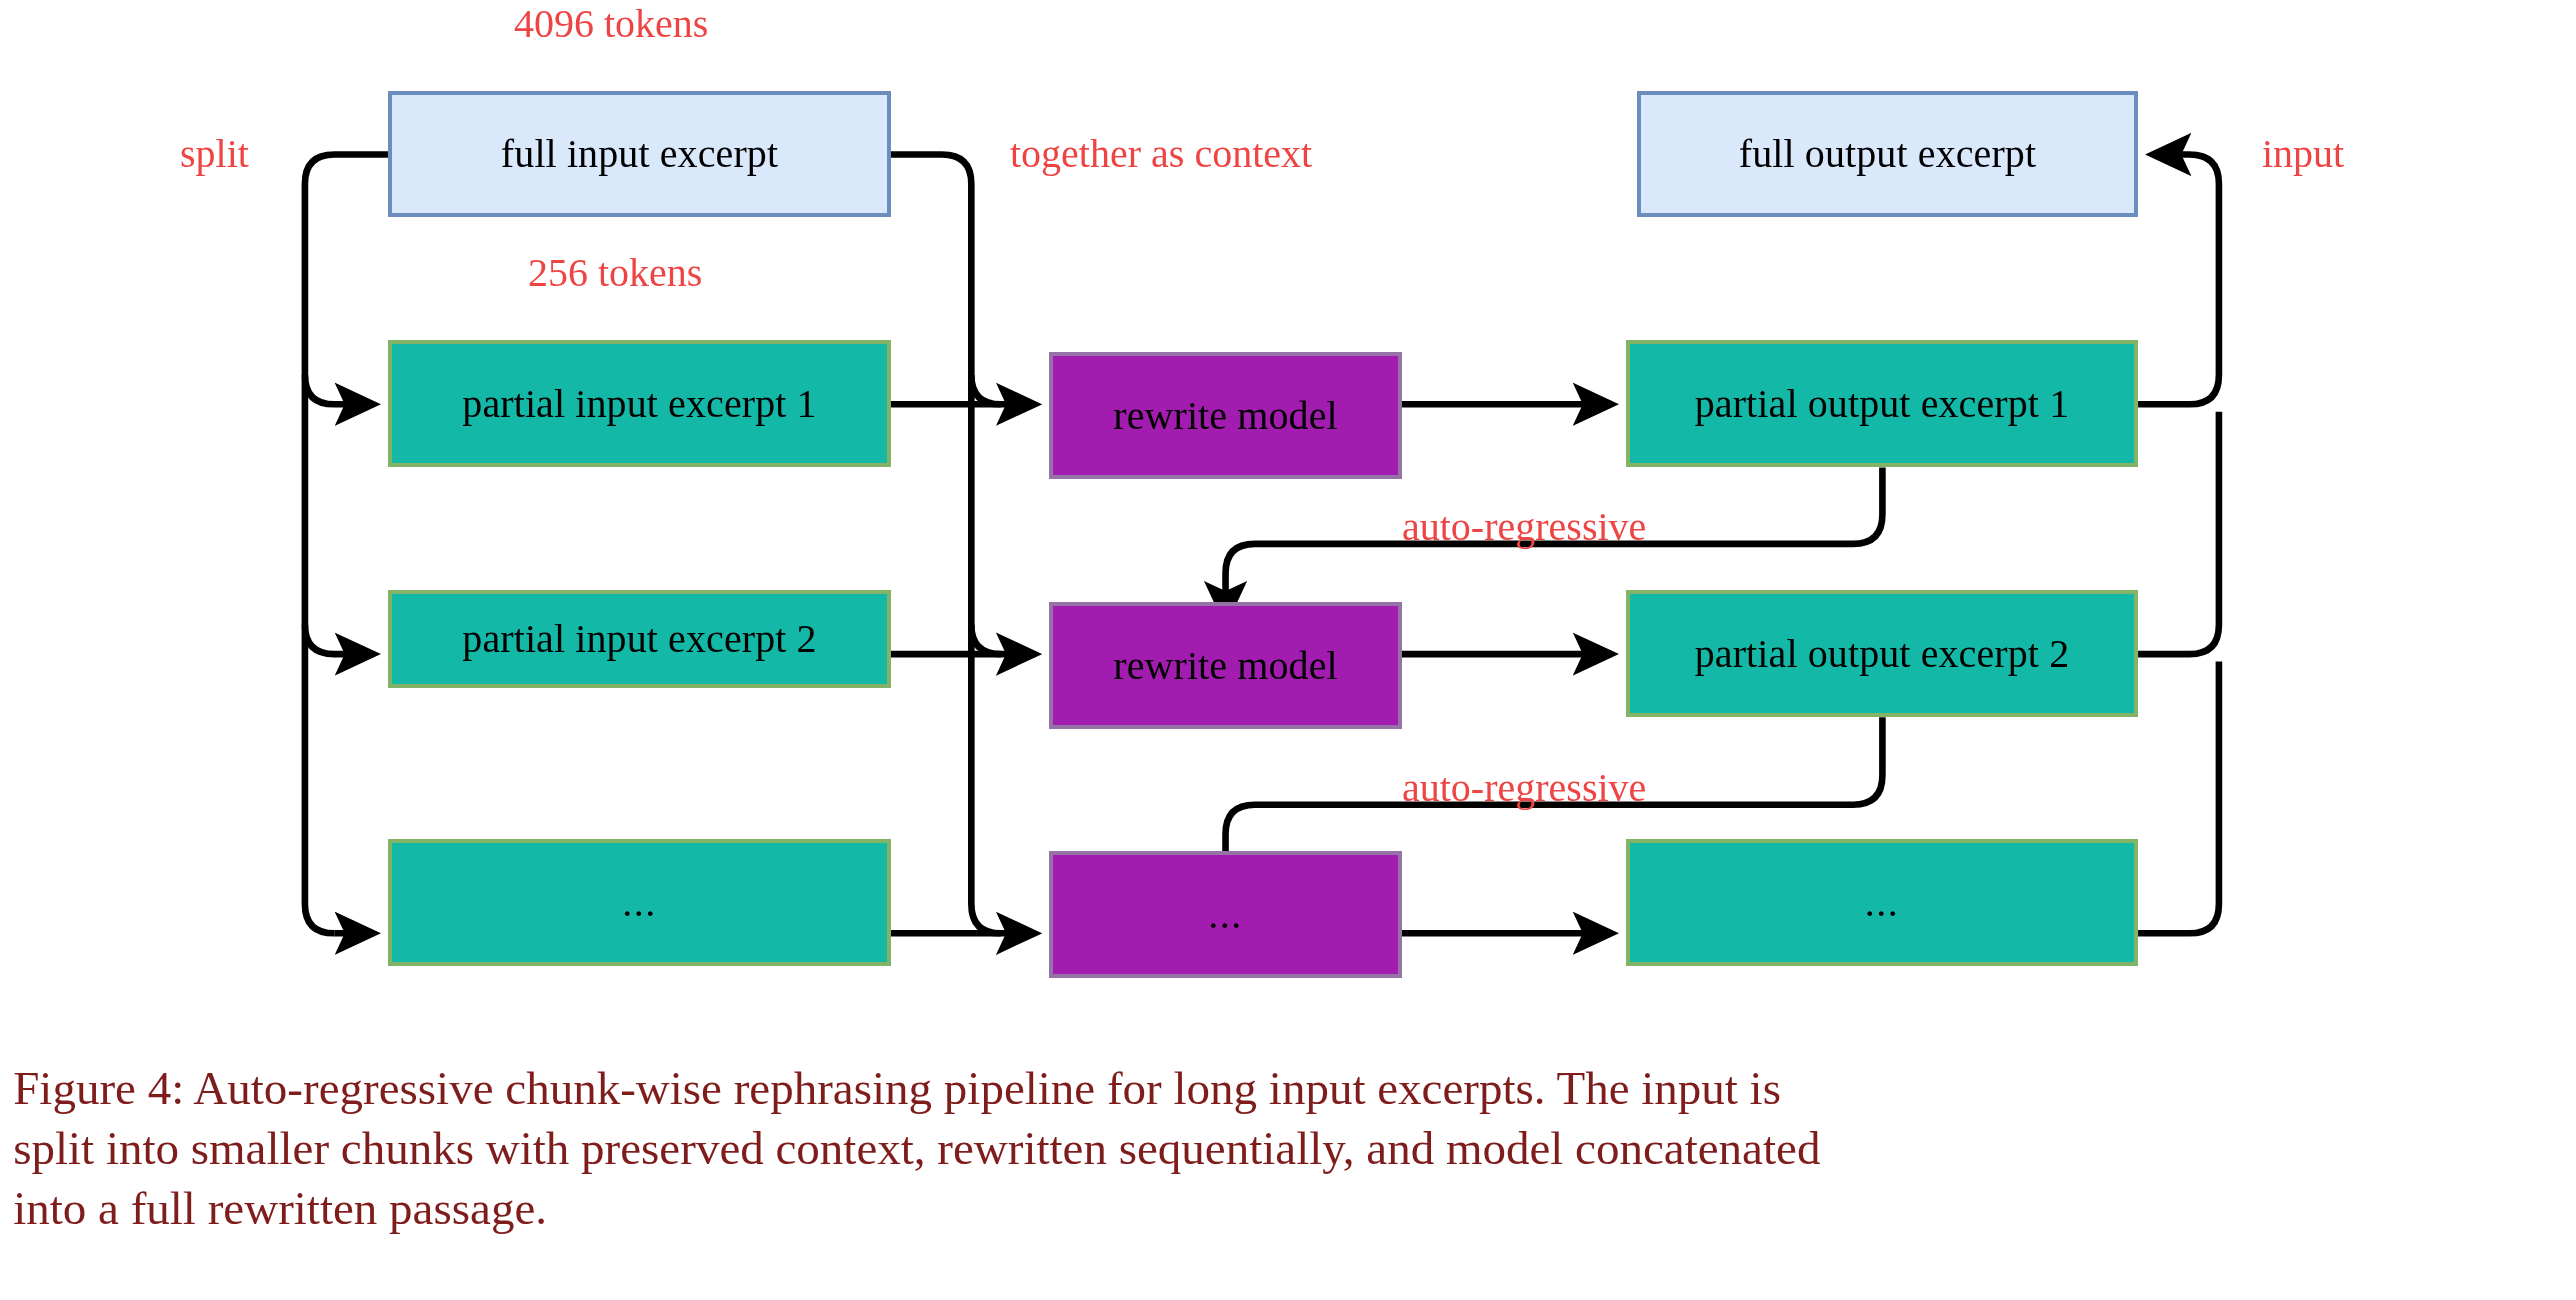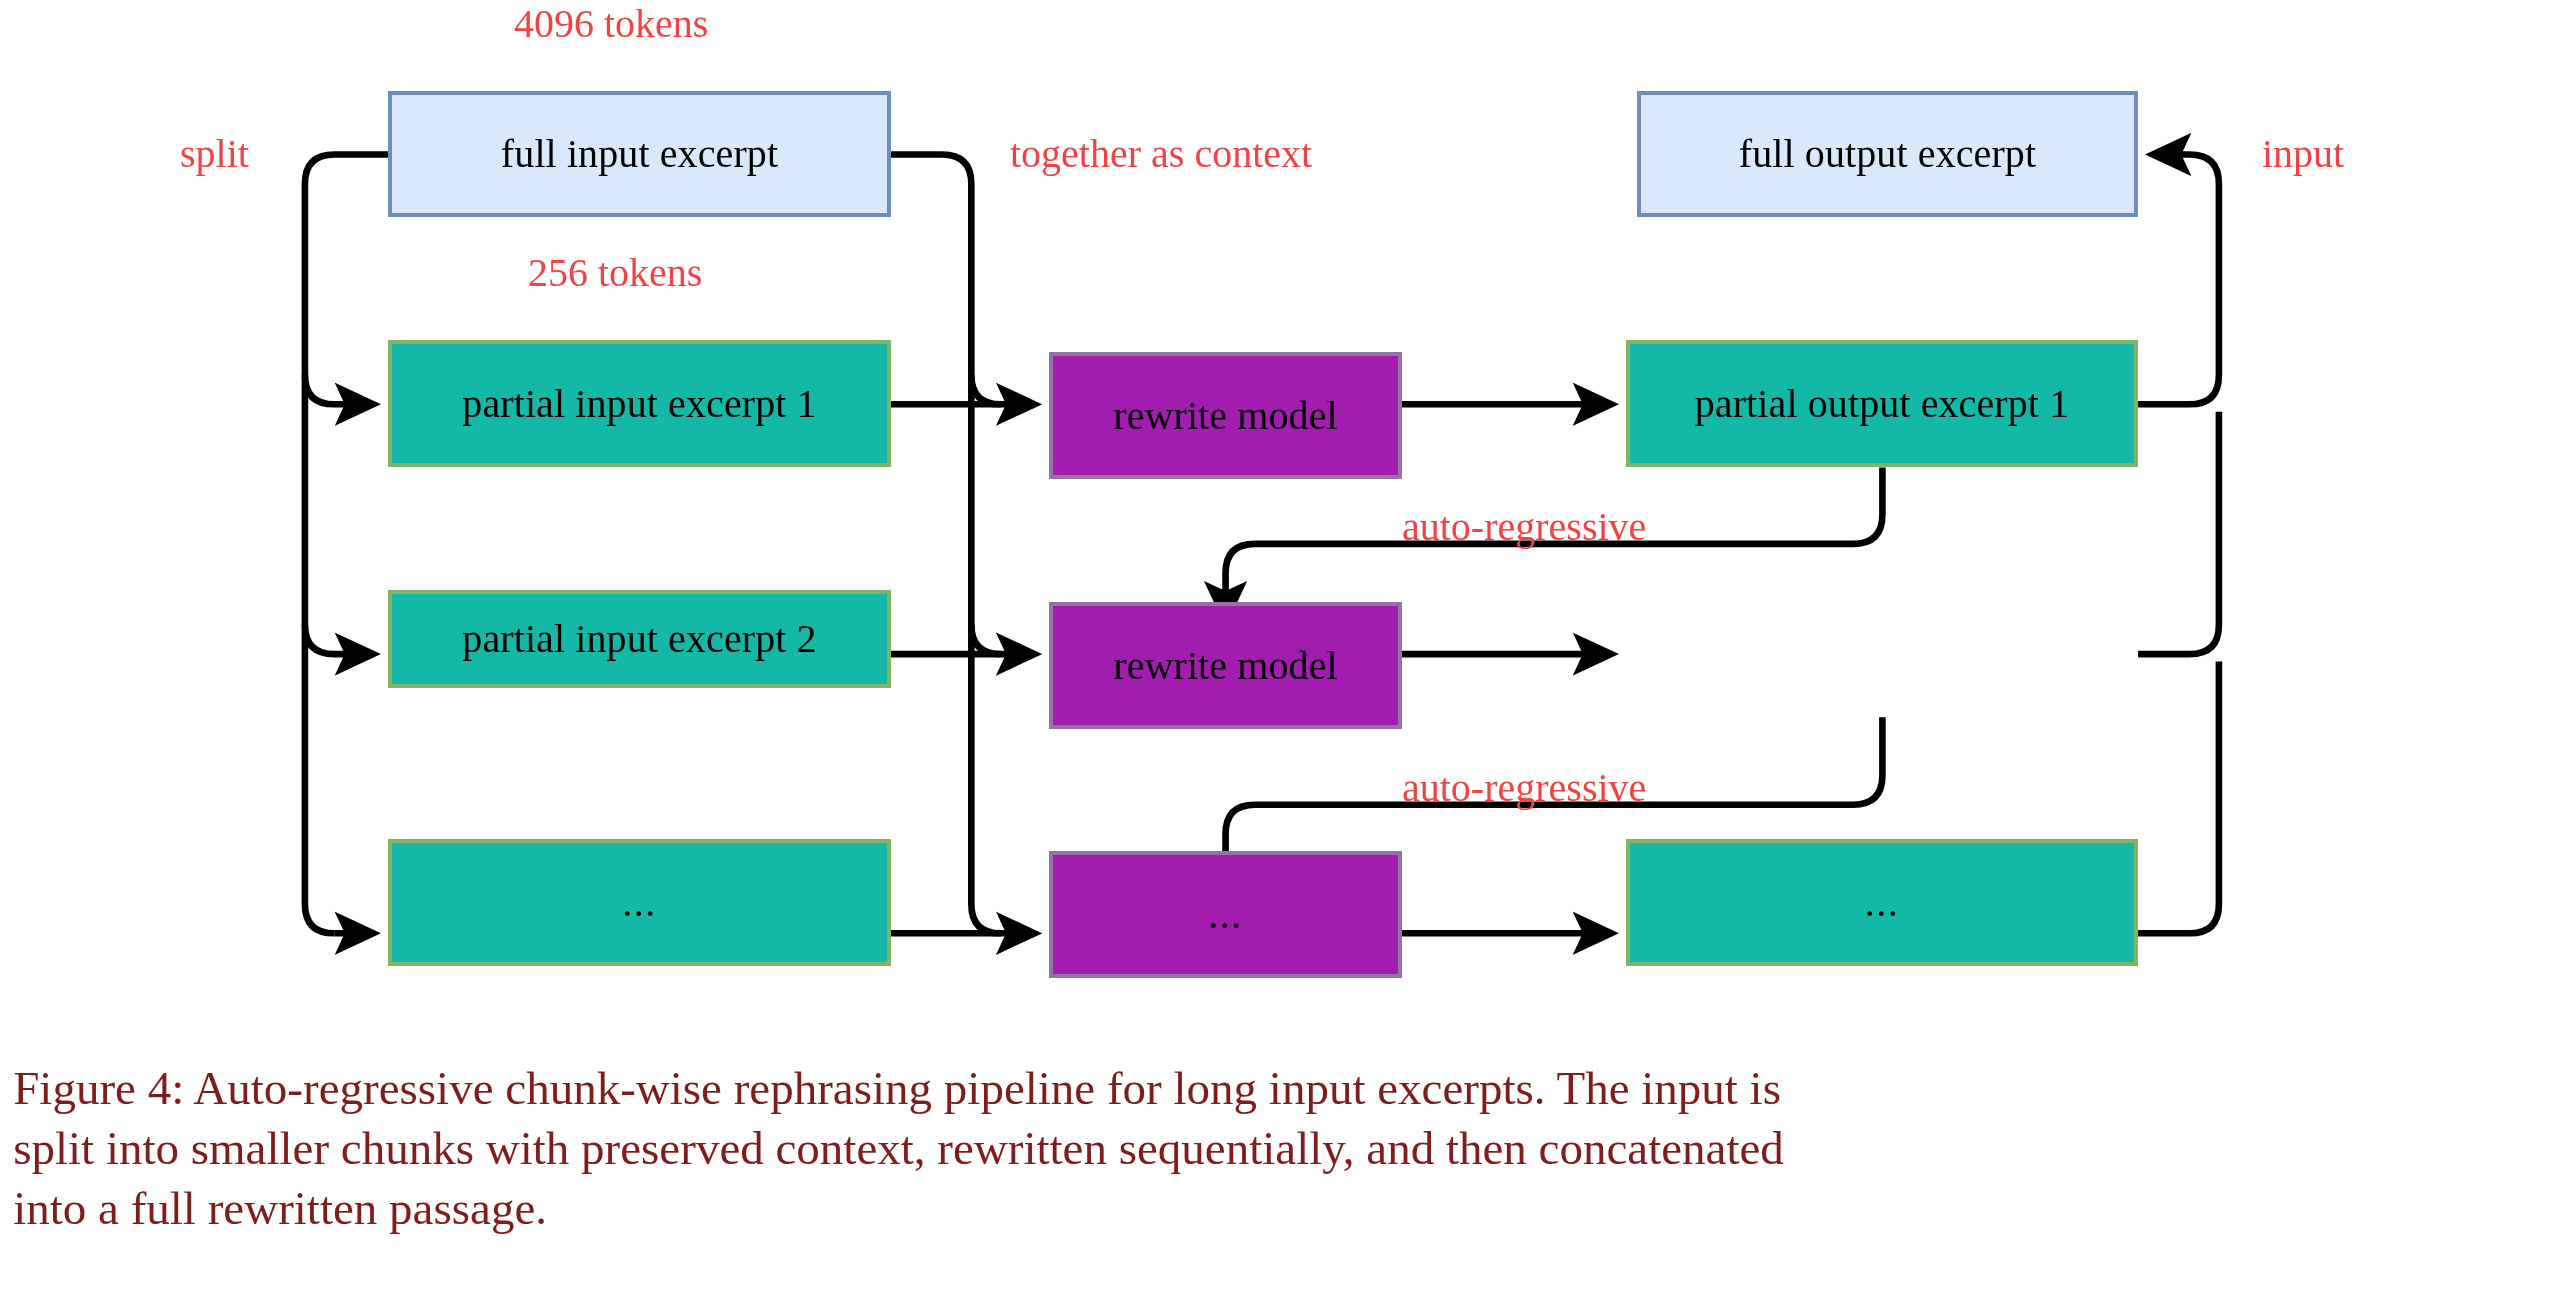--- a/index.html
+++ b/index.html
@@ -172,20 +172,23 @@
     </div>
 
     <div class="node blue" style="left:1637px; top:91px; width:501px; height:126px;">
       <span>full output excerpt</span>
     </div>
 
     <div class="node green" style="left:1626px; top:340px; width:512px; height:127px;">
       <span>partial output excerpt 1</span>
     </div>
 
+    <div class="node green" style="left:1626px; top:590px; width:512px; height:127px;">
+      <span>partial output excerpt 2</span>
+    </div>
 
     <div class="node green" style="left:1626px; top:839px; width:512px; height:127px;">
       <span class="dots">...</span>
     </div>
 
     <div class="label" style="left:514px; top:4.4px;">4096 tokens</div>
 
     <div class="label" style="left:528px; top:253px;">256 tokens</div>
 
     <div class="label" style="left:180px; top:134px;">split</div>
@@ -195,18 +198,18 @@
     <div class="label" style="left:2262px; top:134px;">input</div>
 
     <div class="label" style="left:1402px; top:507px;">auto-regressive</div>
 
     <div class="label" style="left:1402px; top:768px;">auto-regressive</div>
 
   </div>
 
   <div id="caption">
     <span class="cap-line">Figure 4:  Auto-regressive chunk-wise rephrasing pipeline for long input excerpts. The input is</span>
-    <span class="cap-line">split into smaller chunks with preserved context, rewritten sequentially, and then concatenated</span>
+    <span class="cap-line">split into smaller chunks with preserved context, rewritten sequentially, and model concatenated</span>
     <span class="cap-line">into a full rewritten passage.</span>
   </div>
 
 </div>
 
 
 </body></html>

